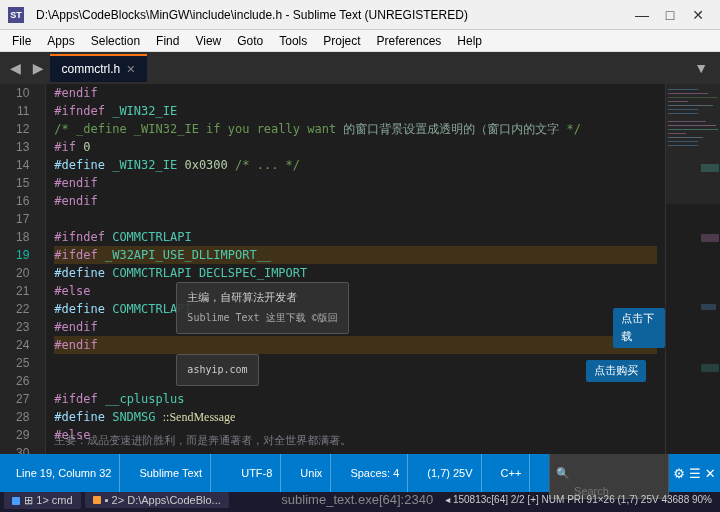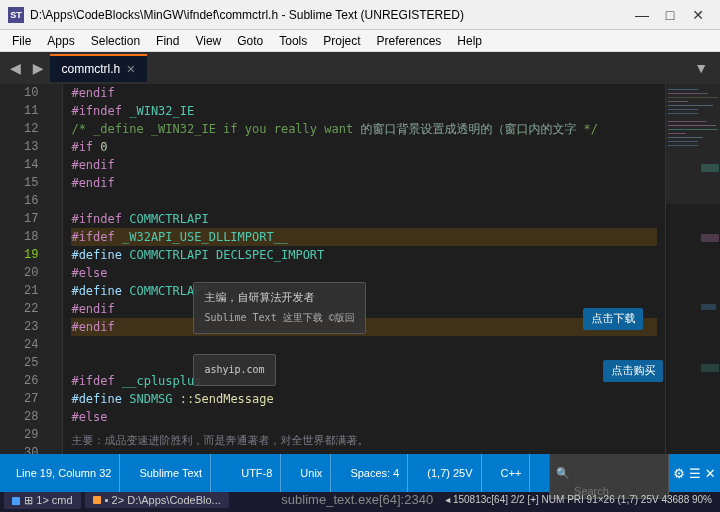--- a/index.html
+++ b/index.html
@@ -18,21 +18,21 @@
       background: #f0f0f0;
       height: 30px;
       display: flex;
       align-items: center;
       padding: 0 8px;
       border-bottom: 1px solid #ccc;
     }
     #title-bar .window-icon {
       width: 16px;
       height: 16px;
-      margin-right: 6px;
+      margin-right: 12px;
       background: #4a4a8a;
       display: flex;
       align-items: center;
       justify-content: center;
       font-size: 10px;
       color: white;
     }
     #title-text {
       flex: 1;
       font-size: 12px;
@@ -116,32 +116,32 @@
       height: 370px;
       background: #1e1e1e;
       position: relative;
       overflow: hidden;
     }
 
     
     #line-numbers {
       background: #252526;
       color: #858585;
-      font-family: Liberation Mono, monospace;
-      font-size: 12px;
-      padding: 0 24px;
+      font-family: Liberation Sans, sans-serif;
+      font-size: 12px;
+      padding: 0 16px;
       min-width: 36px;
       text-align: right;
       line-height: 18px;
       user-select: none;
       border-right: 1px solid #333;
       overflow: hidden;
     }
     .line-num { height: 18px; }
-    .line-num.active { color: #84cc16; }
+    .line-num.active { color: #14b8a6; }
 
     
     #code-content {
       flex: 1;
       font-family: 'Consolas', monospace;
       font-size: 12px;
       color: #d4d4d4;
       line-height: 18px;
       padding: 0 8px;
       overflow: hidden;
@@ -294,21 +294,21 @@
       z-index: 5;
     }
   </style>
 </head>
 <body>
 
 <div id="title-bar">
   <div class="window-icon">
     <span style="font-size:9px;font-weight:bold;">ST</span>
   </div>
-  <span id="title-text">D:\Apps\CodeBlocks\MinGW\ifndef\commctrl.h - Sublime Text (UNREGISTERED)</span>
+  <span id="title-text">D:\Apps\CodeBlocks\MinGW\include\include.h - Sublime Text (UNREGISTERED)</span>
   <div class="title-btn">—</div>
   <div class="title-btn">□</div>
   <div class="title-btn close">✕</div>
 </div>
 
 <div id="menu-bar">
   <span class="menu-item">File</span>
   <span class="menu-item">Apps</span>
   <span class="menu-item">Selection</span>
   <span class="menu-item">Find</span>
@@ -365,20 +365,23 @@
     <div class="code-line">
       <span class="kw-ifndef">#ifndef</span> <span class="kw-macro">_WIN32_IE</span>
     </div>
     <div class="code-line">
       <span class="kw-comment">/* _define _WIN32_IE if you really want <span style="color:rgba(160,200,180,0.8);">的窗口背景设置成透明的（窗口内的文字</span> */</span>
     </div>
     <div class="code-line">
       <span class="kw-ifdef">#if</span> <span class="kw-number">0</span>
     </div>
     <div class="code-line">
+      <span class="kw-define">#define</span> <span class="kw-macro">_WIN32_IE</span>    <span class="kw-number">0x0300</span>  <span class="kw-comment">/* ... */</span>
+    </div>
+    <div class="code-line">
       <span class="kw-endif">#endif</span>
     </div>
     <div class="code-line">
       <span class="kw-endif">#endif</span>
     </div>
     <div class="code-line">&nbsp;</div>
     <div class="code-line">
       <span class="kw-ifndef">#ifndef</span> <span class="kw-macro">COMMCTRLAPI</span>
     </div>
     <div class="code-line highlighted">
@@ -398,31 +401,31 @@
     </div>
     <div class="code-line highlighted">
       <span class="kw-endif">#endif</span>
     </div>
     <div class="code-line">&nbsp;</div>
     <div class="code-line">&nbsp;</div>
     <div class="code-line">
       <span class="kw-ifdef">#ifdef</span> <span class="kw-macro">__cplusplus</span>
     </div>
     <div class="code-line">
-      <span class="kw-define">#define</span> <span class="kw-macro">SNDMSG</span> <span style="color:#dcdcaa;">::SendMessage</span>
+      <span class="kw-define">#define</span> <span class="kw-macro">SNDMSG</span> <span style="color:#dcdcaa;font-family:Liberation Serif, serif;">::SendMessage</span>
     </div>
     <div class="code-line">
       <span class="kw-else">#else</span>
     </div>
 
     <div class="overlay-popup" style="top:198px; left:130px; font-size:11px; background:rgba(50,50,50,0.92);">
       <div>主编，自研算法开发者</div>
       <div style="font-size:10px; color:#aaa; margin-top:2px;">Sublime Text 这里下载 ©版回</div>
     </div>
-    <div style="position:absolute; top:220px; left:520px; z-index:15;">
+    <div style="position:absolute; top:220px; left:567px; z-index:15;">
       <div class="overlay-btn">点击下载</div>
     </div>
 
     <div class="overlay-popup" style="top:270px; left:130px; font-size:10px; background:rgba(50,50,50,0.92);">
       <div>ashyip.com</div>
     </div>
     <div style="position:absolute; top:272px; left:540px; z-index:15;">
       <div class="overlay-btn">点击购买</div>
     </div>
 

